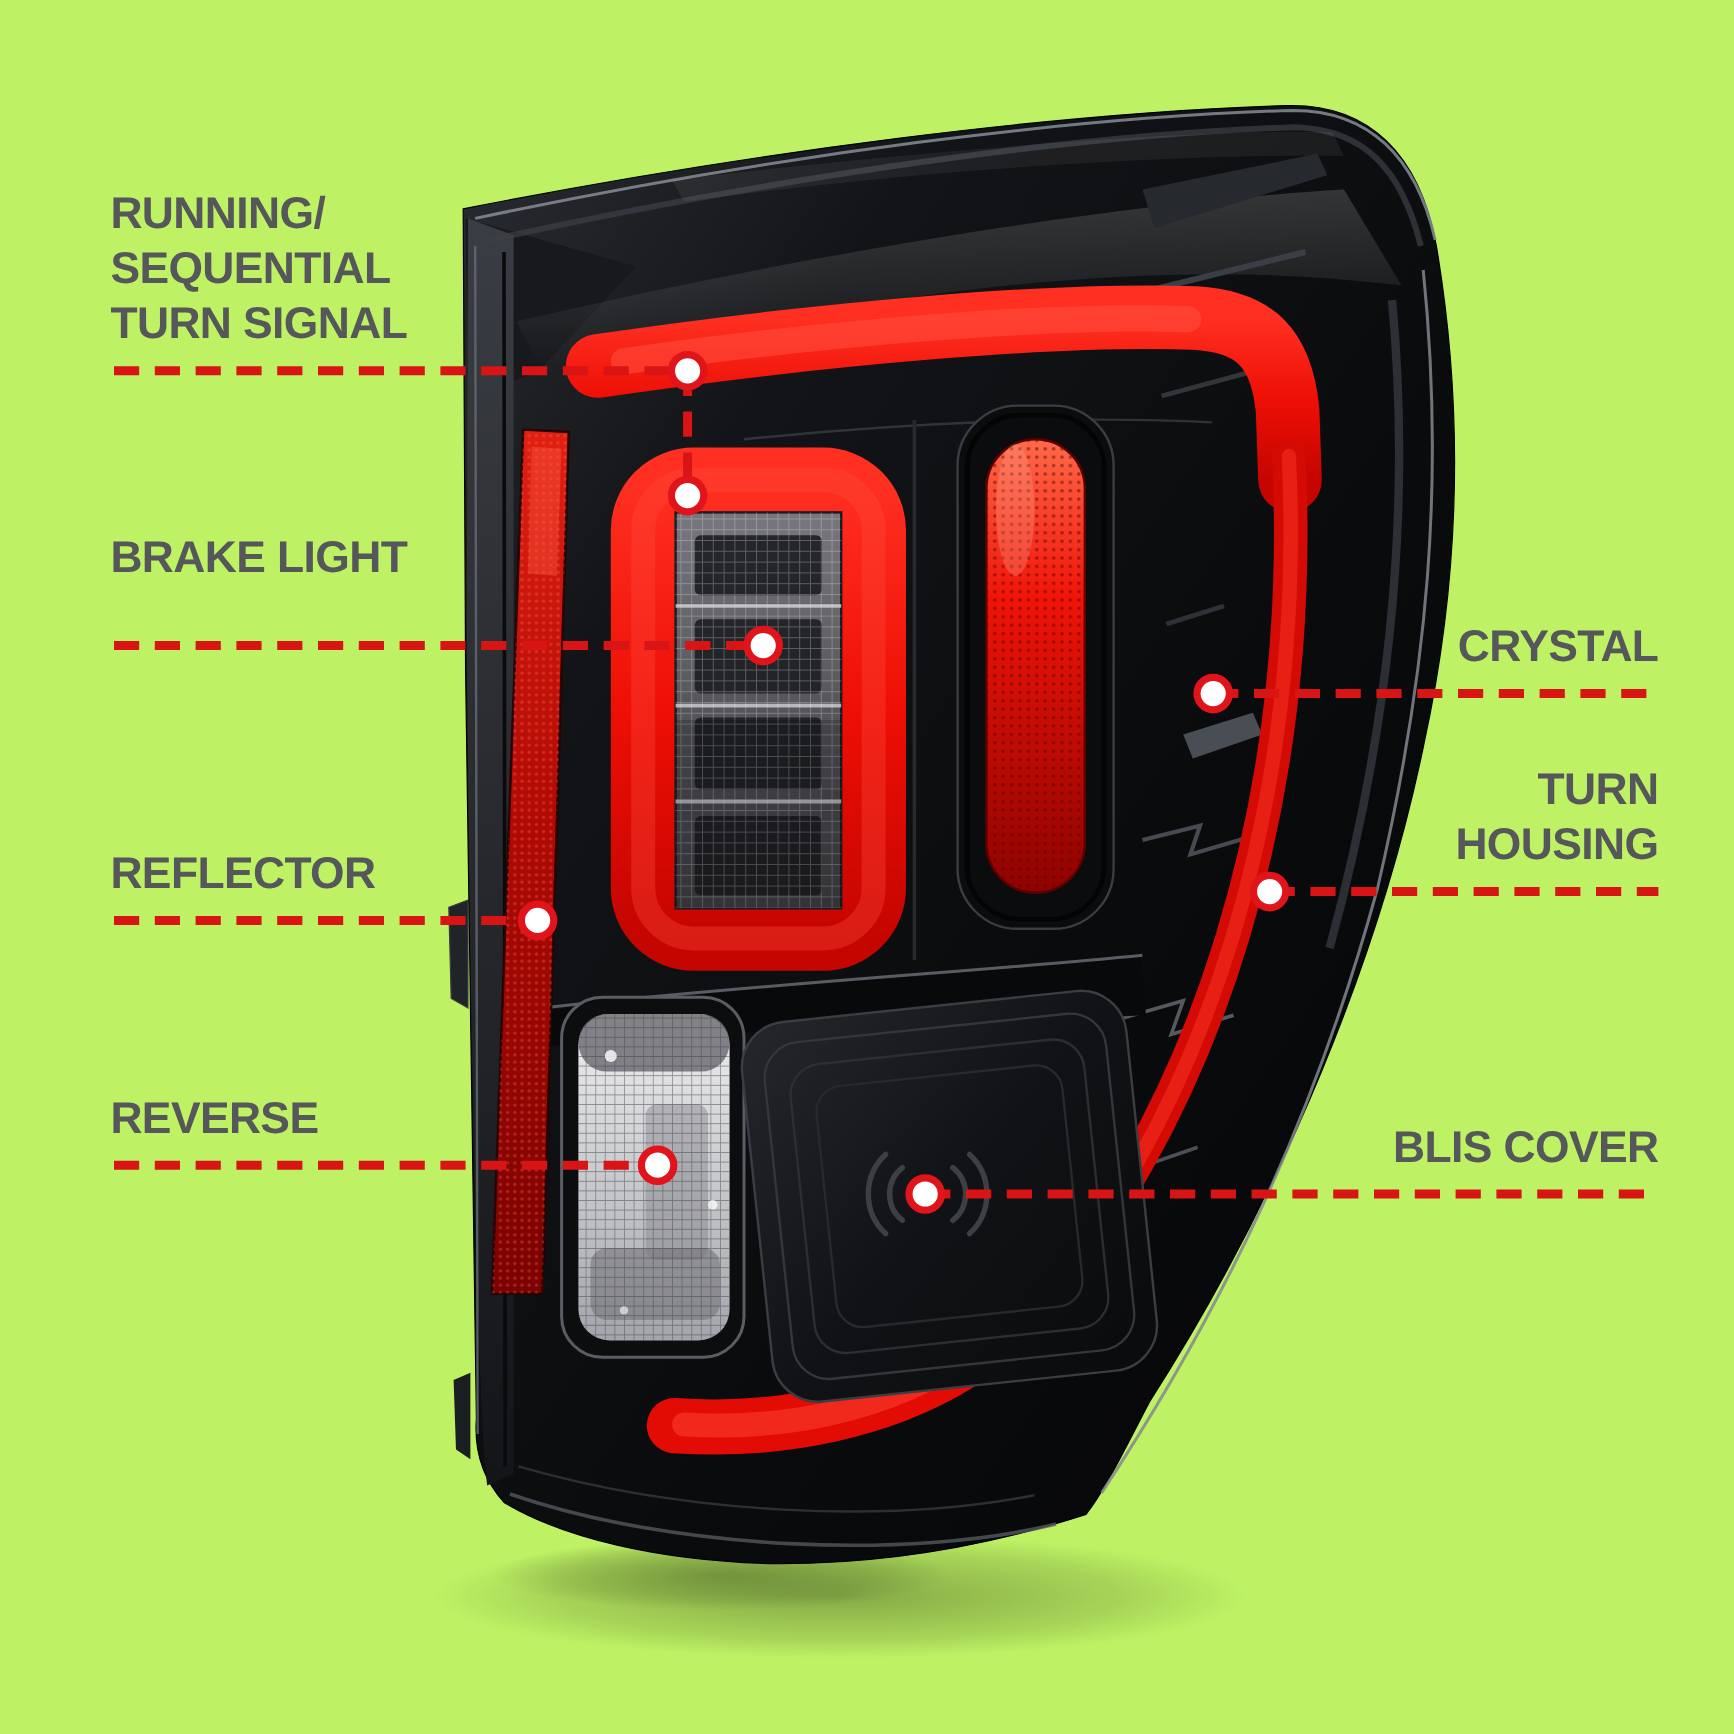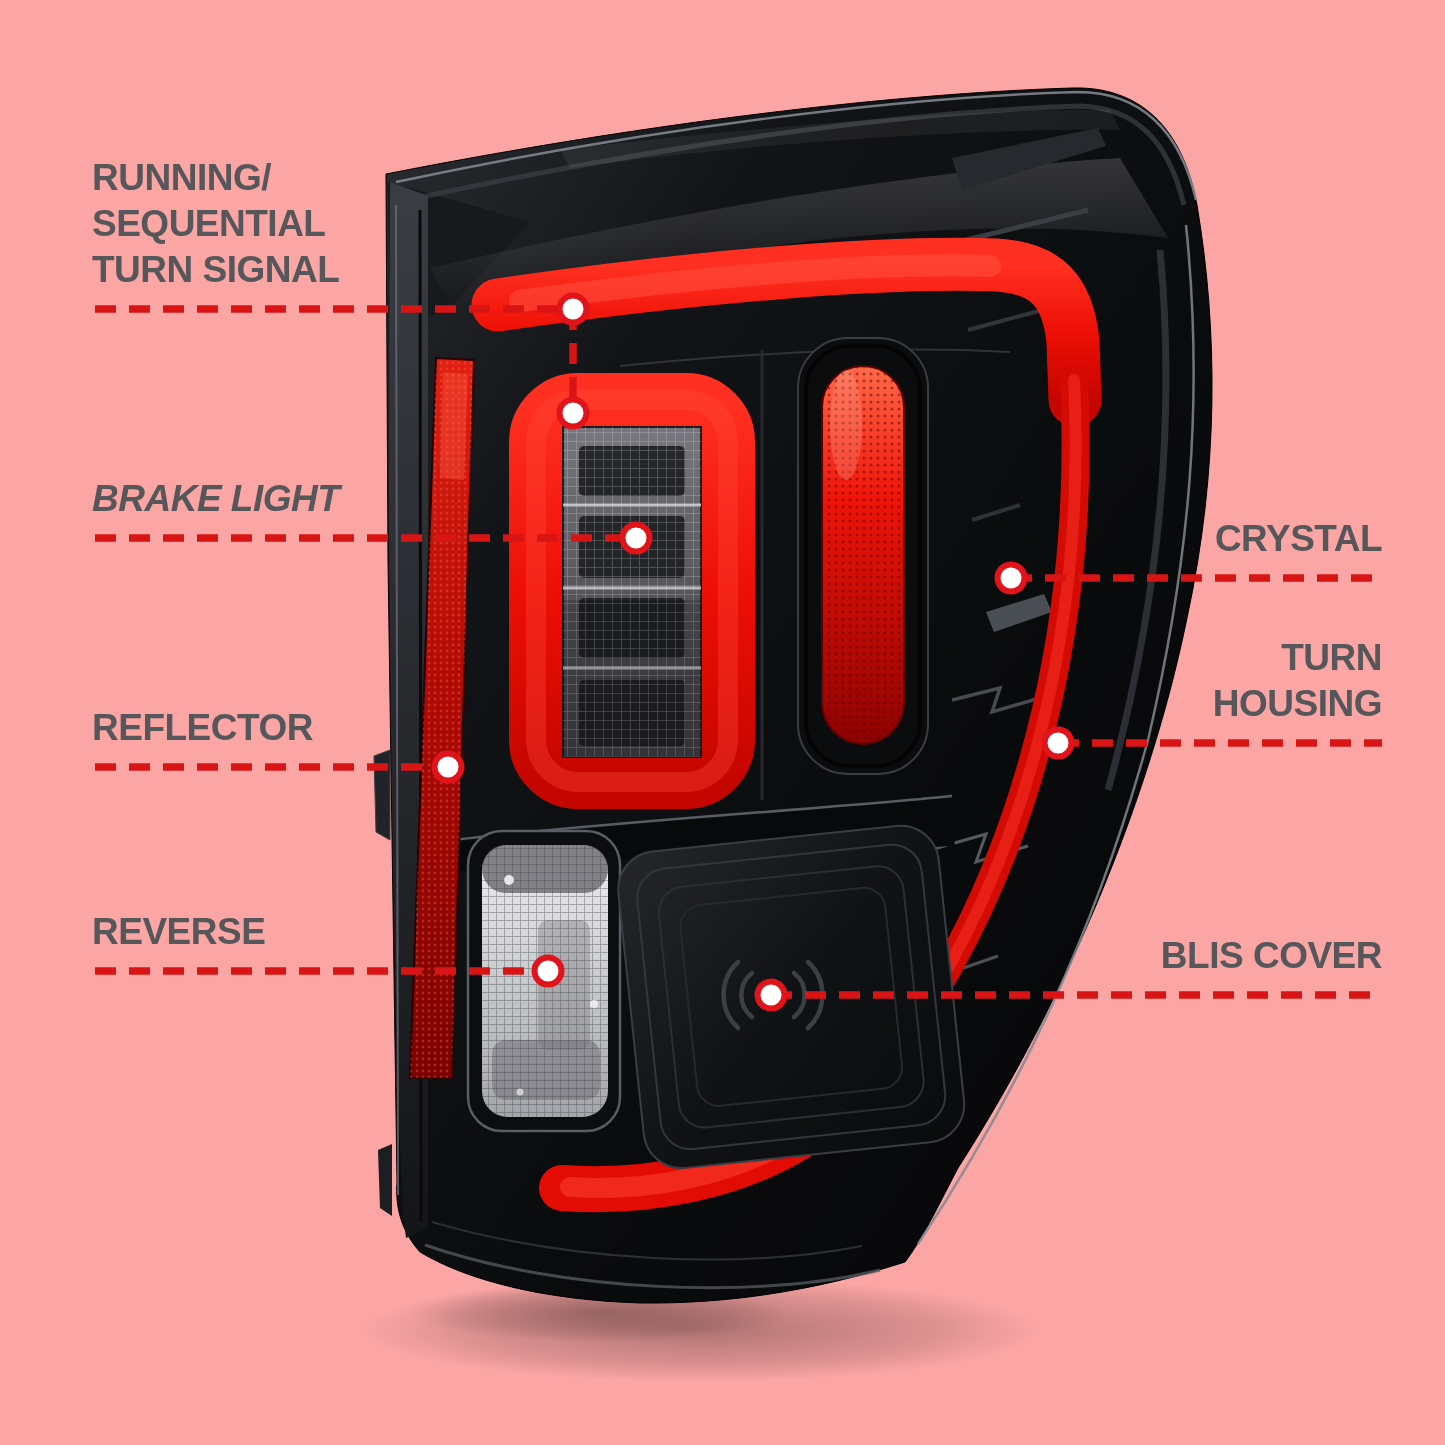--- a/index.html
+++ b/index.html
@@ -1,16 +1,16 @@
 <!DOCTYPE html>
 <html><head>
 <meta charset="utf-8">
 <style>
   html,body{margin:0;padding:0;background:#ffffff;}
-  .stage{position:relative;width:1445px;height:1445px;overflow:hidden;background:#fca5a5;
+  .stage{position:relative;width:1445px;height:1445px;overflow:hidden;background:#bef264;
          font-family:"Liberation Sans",sans-serif;}
   .stage svg{position:absolute;left:0;top:0;width:1445px;height:1445px;}
   #labels{position:absolute;left:0;top:0;width:1445px;height:1445px;}
   .callout-label{position:absolute;font-weight:700;font-size:37px;line-height:46px;
                  color:#56575a;letter-spacing:-0.5px;white-space:nowrap;}
   .callout-label.side-left{left:92px;text-align:left;}
   .callout-label.side-right{right:63px;text-align:right;margin-top:40px;}
 </style>
 </head>
 <body>
@@ -214,21 +214,21 @@
       <circle cx="1058" cy="743" r="13.5" fill="#ffffff" stroke="#e0141a" stroke-width="6"></circle>
       <line x1="771" y1="995" x2="1382" y2="995" stroke="#d91414" stroke-width="7.5" stroke-dasharray="21 13"></line>
       <circle cx="771" cy="995" r="13.5" fill="#ffffff" stroke="#e0141a" stroke-width="6"></circle>
     </svg>
   <div id="labels">
       <div class="callout-label side-left" style="bottom: 1152px; color: rgb(86, 87, 90);">
         <div>RUNNING/</div>
         <div>SEQUENTIAL</div>
         <div>TURN SIGNAL</div>
       </div>
-      <div class="callout-label side-left" style="bottom: 923px; color: rgb(86, 87, 90); font-style: italic;">
+      <div class="callout-label side-left" style="bottom: 957px; color: rgb(86, 87, 90);">
         <div>BRAKE LIGHT</div>
       </div>
       <div class="callout-label side-left" style="bottom: 694px; color: rgb(86, 87, 90);">
         <div>REFLECTOR</div>
       </div>
       <div class="callout-label side-left" style="bottom: 490px; color: rgb(86, 87, 90);">
         <div>REVERSE</div>
       </div>
       <div class="callout-label side-right" style="bottom: 883px; color: rgb(86, 87, 90);">
         <div>CRYSTAL</div>

